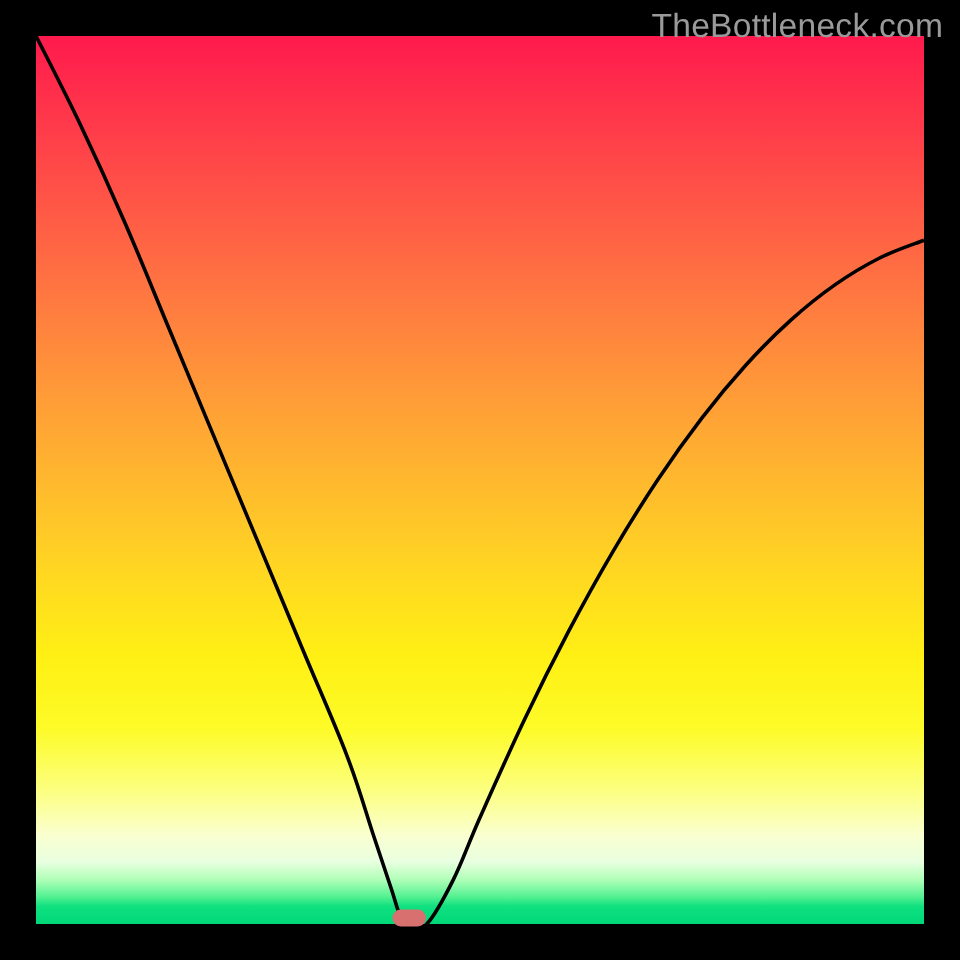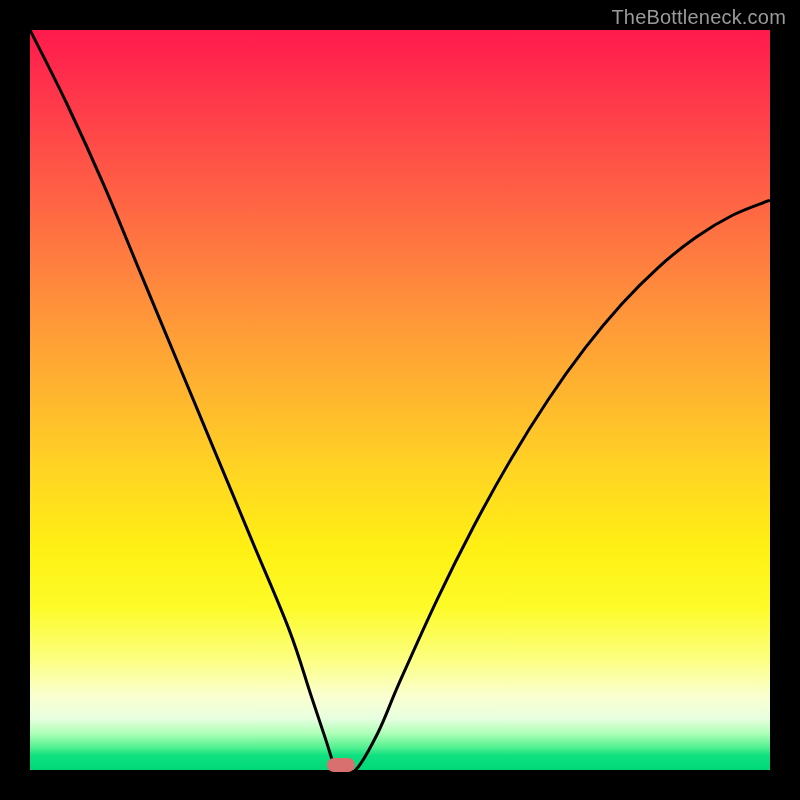--- a/index.html
+++ b/index.html
@@ -52,21 +52,21 @@
   .oval-marker {
     position: absolute;
     background: #d97070;
     border-radius: 8px;
   }
   .watermark {
     position: absolute;
     top: 6px;
     right: 14px;
     color: #9a9a9a;
-    font-size: 20px;
+    font-size: 28px;
     font-weight: 400;
     letter-spacing: 0.2px;
     user-select: none;
   }
 </style>
 </head>
 <body>
 
 <div class="chart-container">
 

